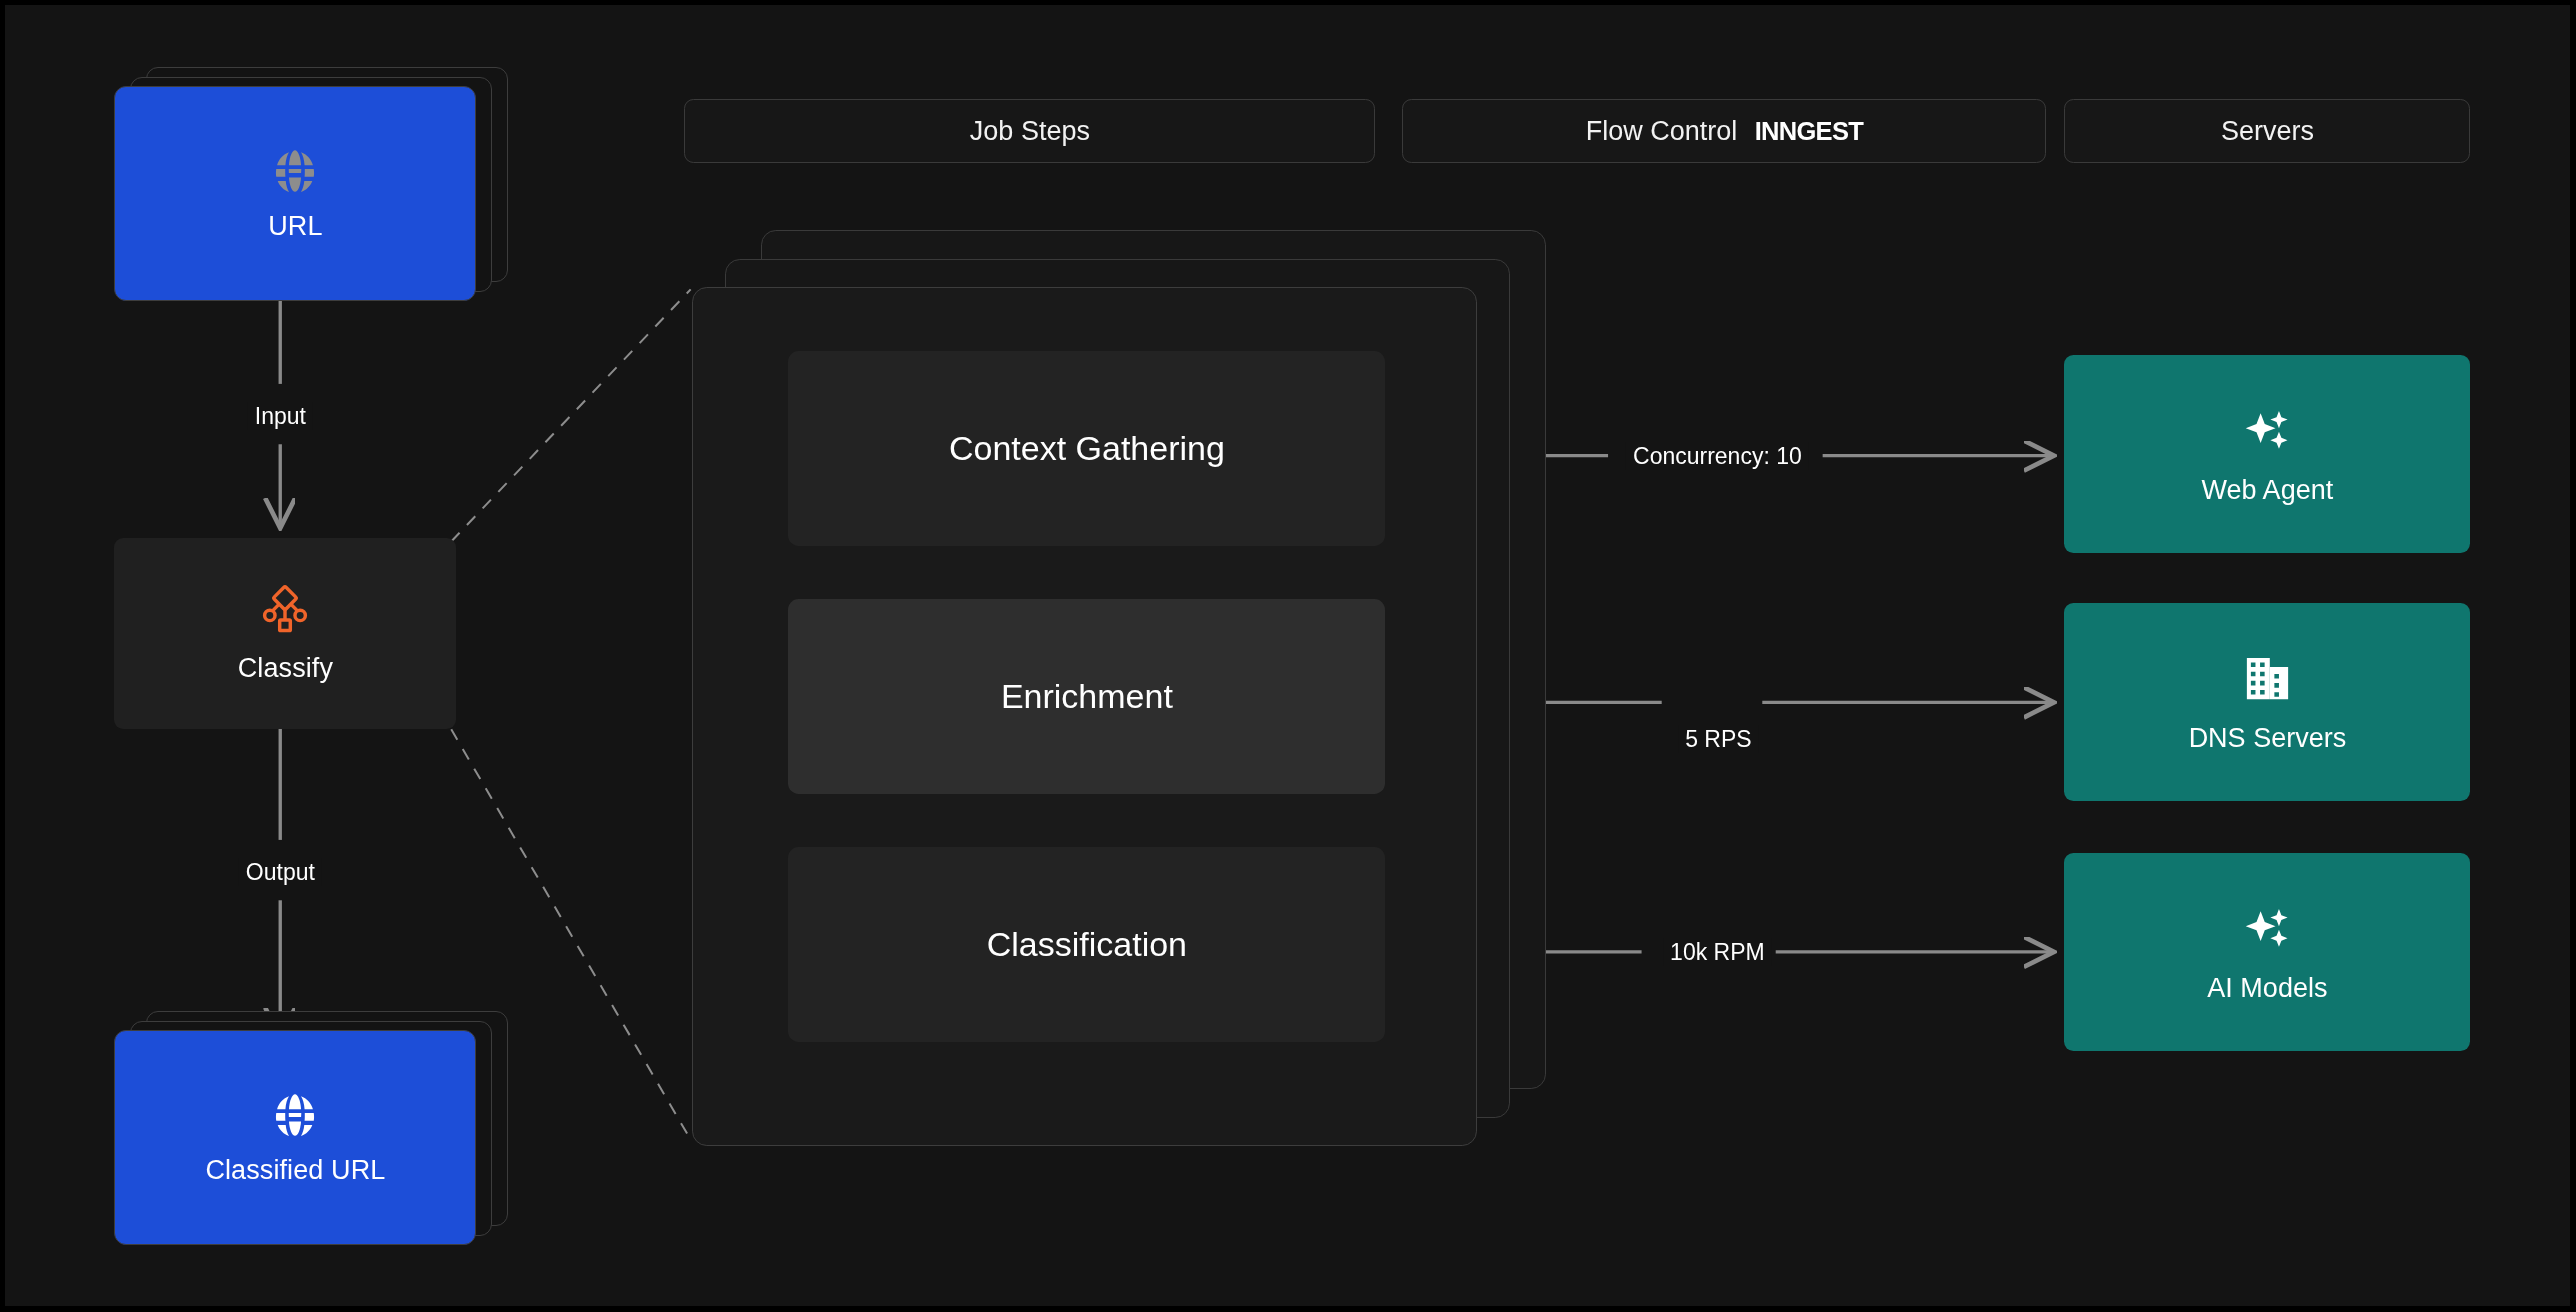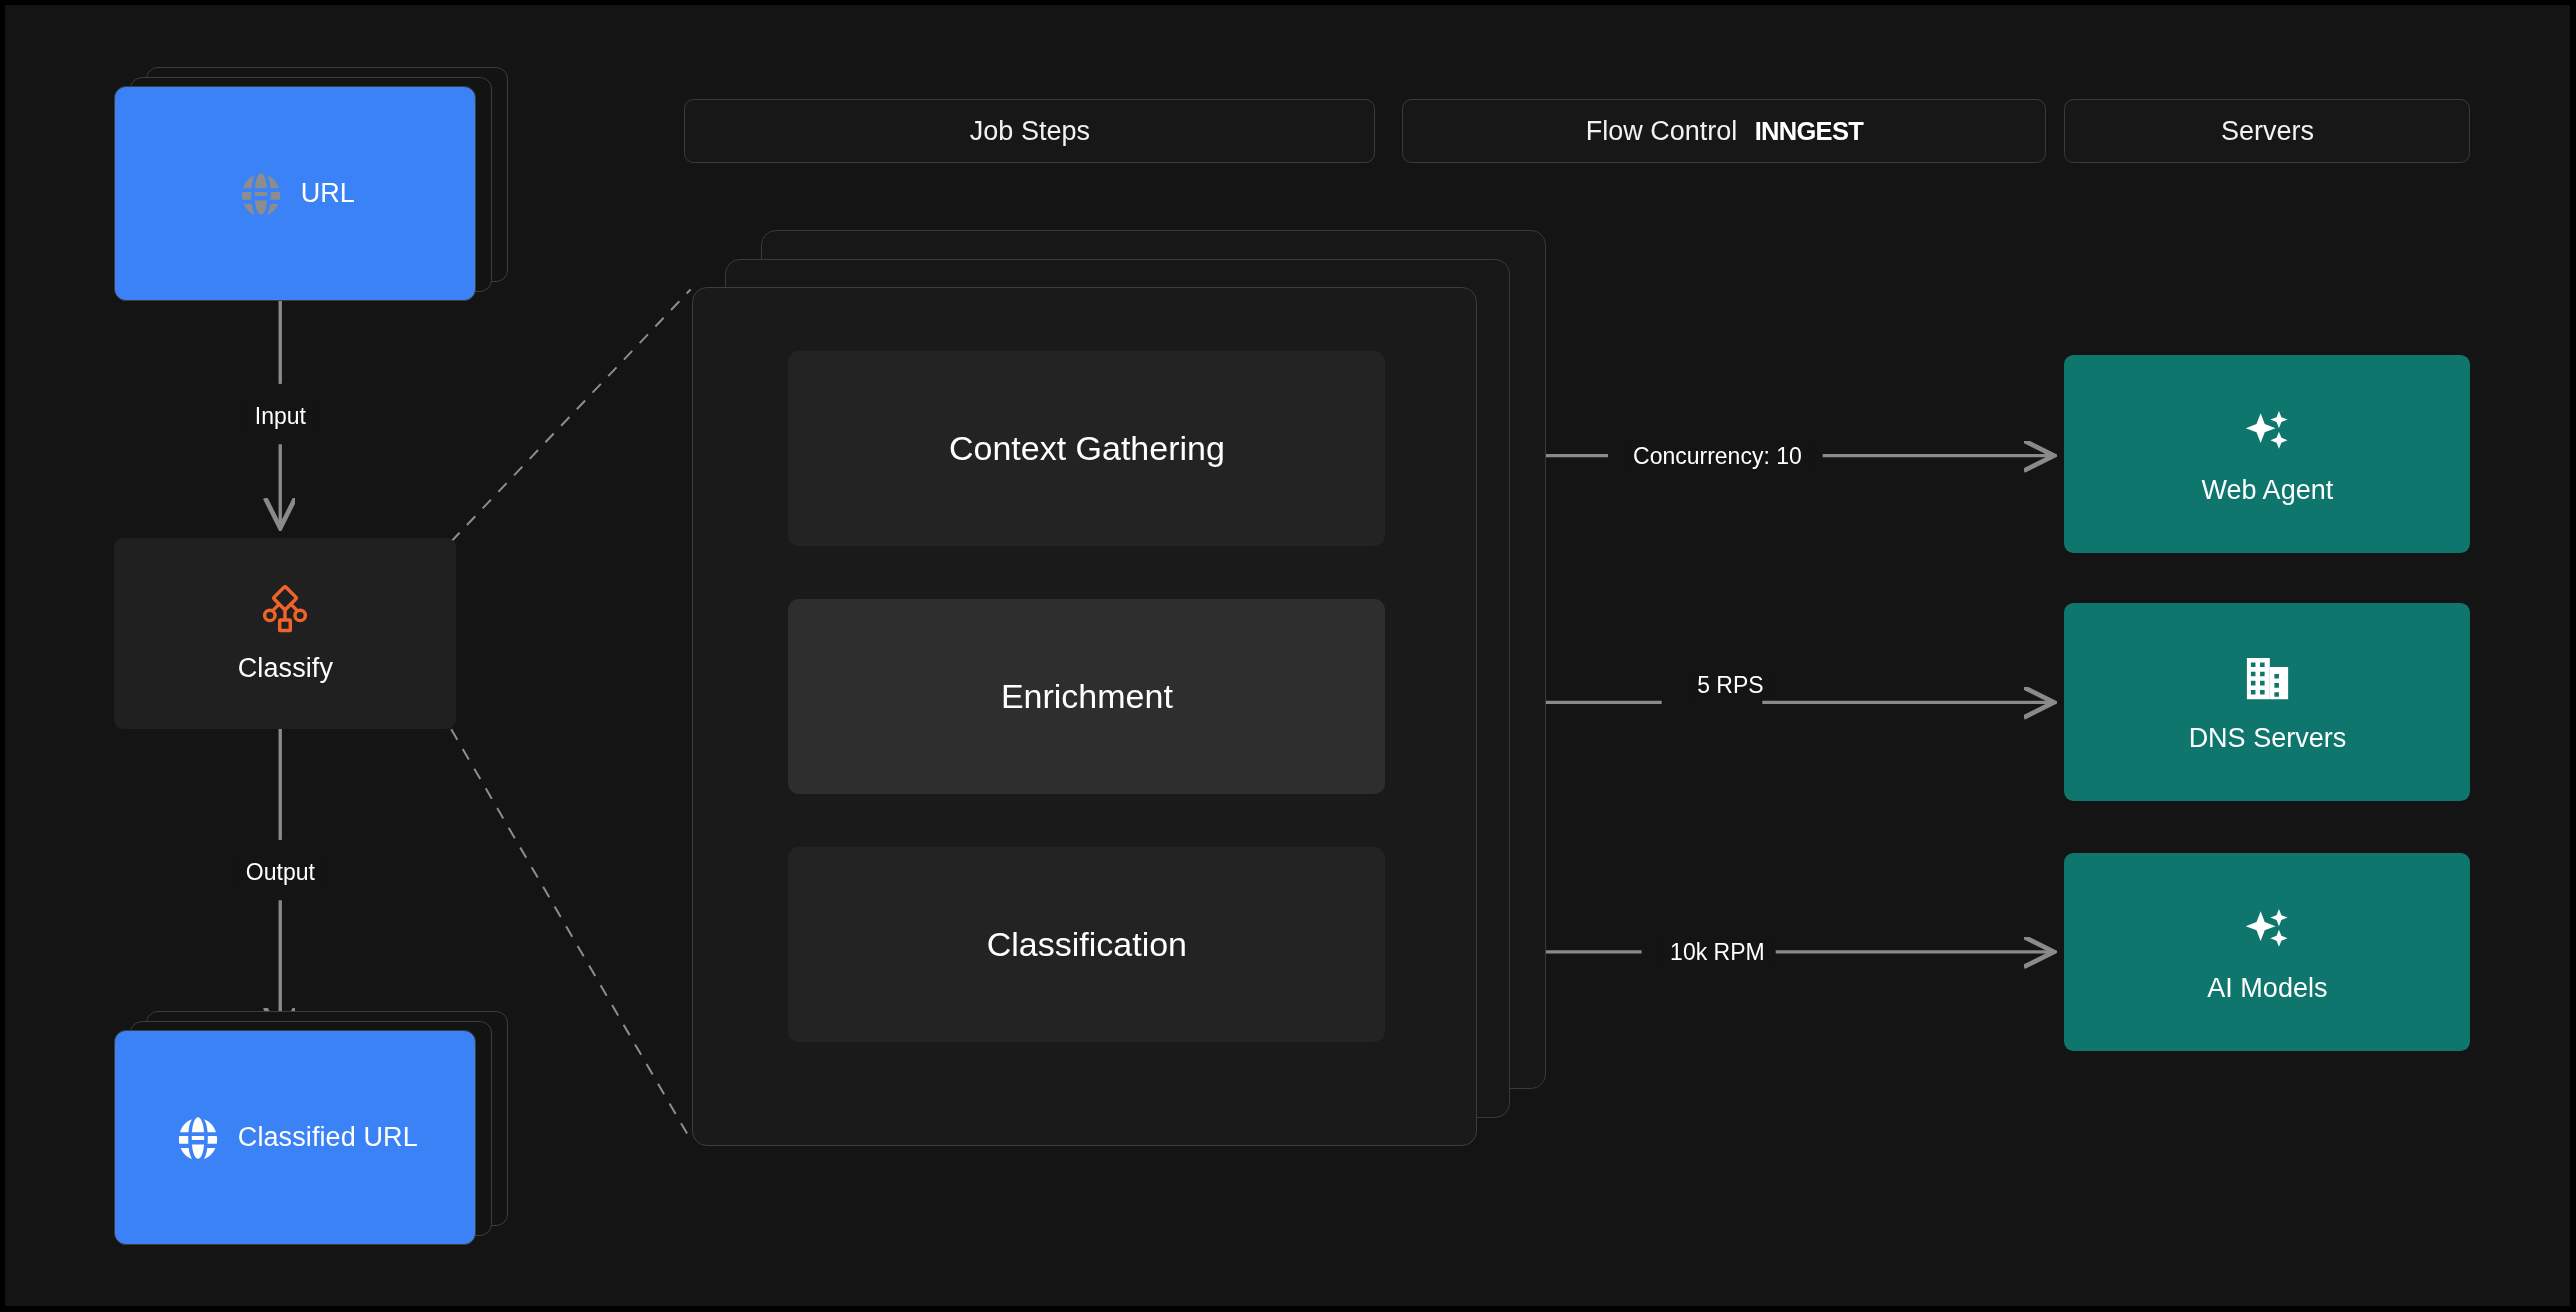--- a/index.html
+++ b/index.html
@@ -24,22 +24,22 @@
     position:absolute;
     box-sizing:border-box;
     border:1.3px solid #3d3d3d;
     border-radius:12px;
     background:#131313;
   }
   .stack .layer.l3{left:32px;top:0px;width:362px;height:215px;}
   .stack .layer.l2{left:16px;top:9.4px;width:362px;height:215px;}
   .stack .face{
     left:0px;top:19px;width:362px;height:215px;
-    background:#3b82f6;
-    display:flex;flex-direction:row;
+    background:#1d4ed8;
+    display:flex;flex-direction:column;
     align-items:center;justify-content:center;
     gap:14.8px;
   }
   .node-label{
     color:#ffffff;
     font-size:27px;
     letter-spacing:0.1px;
     white-space:nowrap;
   }
 
@@ -257,21 +257,21 @@
     </div>
     <div class="step" style="top:311px;background:#2e2e2e;">
       <span class="step-label">Enrichment</span>
     </div>
     <div class="step" style="top:559px;background:#232323;">
       <span class="step-label">Classification</span>
     </div>
   </div>
 
   <div class="edge-label" style="left:1712px;top:451px;">Concurrency: 10</div>
-  <div class="edge-label" style="left:1713px;top:680px;margin-left:12px;">5 RPS</div>
+  <div class="edge-label" style="left:1713px;top:734px;">5 RPS</div>
   <div class="edge-label" style="left:1712px;top:947px;">10k RPM</div>
 
   <div class="ctx" style="top:350px;">
     <svg width="55" height="55" viewBox="0 0 48 48">
       <g fill="#ffffff">
         <path d="M18 9 L21.6 18.4 L31 22 L21.6 25.6 L18 35 L14.4 25.6 L5 22 L14.4 18.4 Z"></path>
         <path d="M34 7 L36.1 12.4 L41.5 14.5 L36.1 16.6 L34 22 L31.9 16.6 L26.5 14.5 L31.9 12.4 Z"></path>
         <path d="M34 25 L36.1 30.4 L41.5 32.5 L36.1 34.6 L34 40 L31.9 34.6 L26.5 32.5 L31.9 30.4 Z"></path>
       </g>
     </svg>

